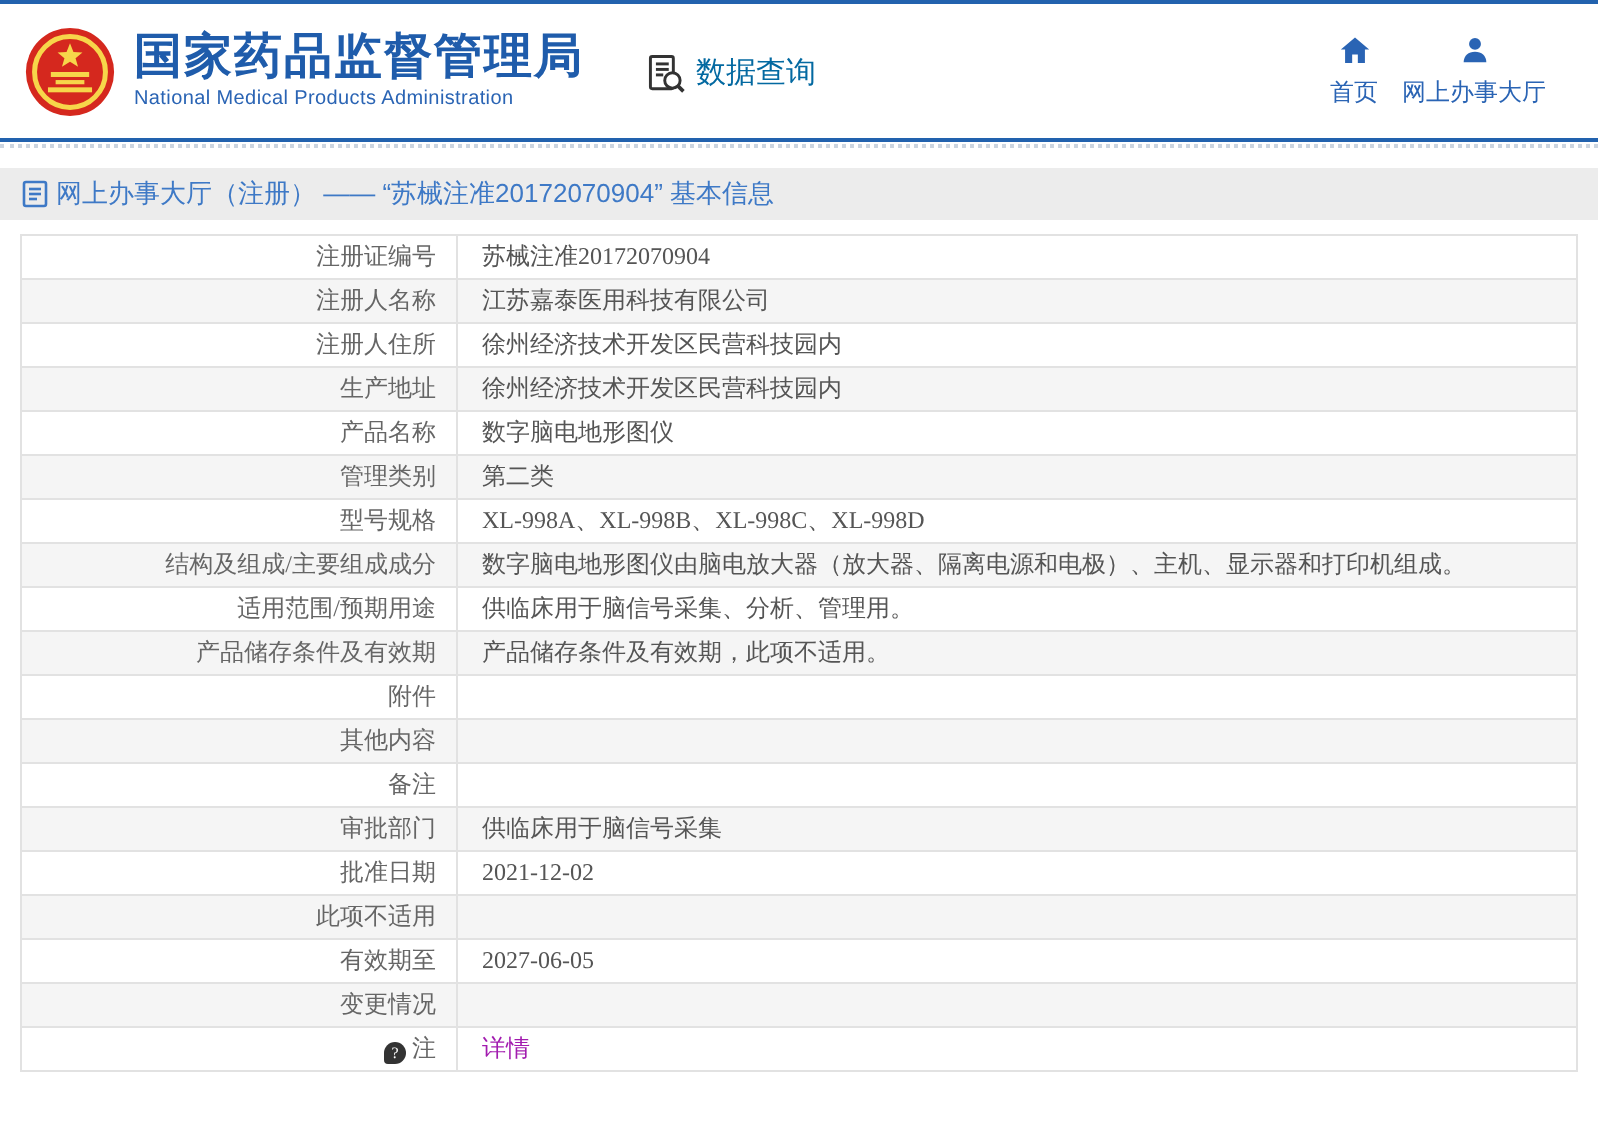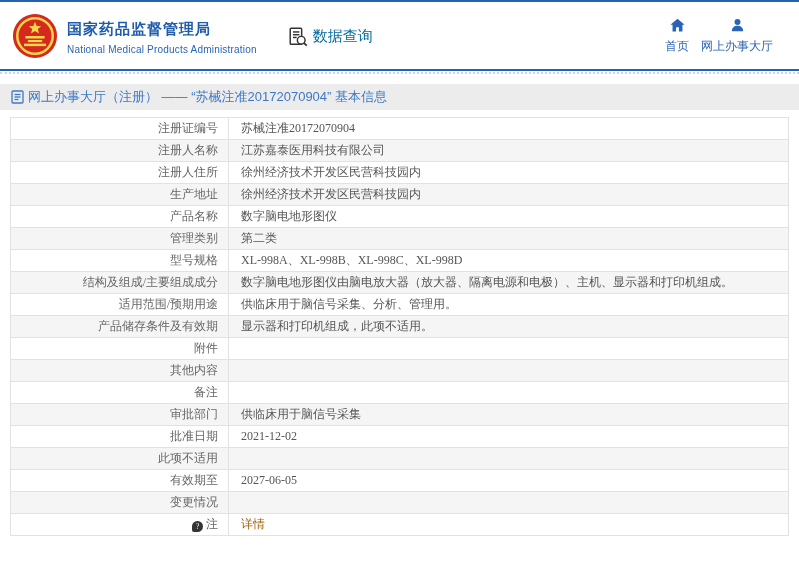--- a/index.html
+++ b/index.html
@@ -17,21 +17,21 @@
     height: 67px;
     display: flex;
     align-items: center;
     padding: 0 18px 0 12px;
     background: #fff;
   }
   .brand { display: flex; align-items: center; }
   .emblem { width: 46px; height: 46px; flex: 0 0 auto; }
   .brand-text { margin-left: 9px; }
   .brand-cn {
-    font-size: 15px; font-weight: bold; color: #1f5cab;
+    font-size: 24px; font-weight: bold; color: #1f5cab;
     letter-spacing: 1px; line-height: 24px;
   }
   .brand-en { font-size: 10px; color: #2a64b4; margin-top: 3px; letter-spacing: 0.2px; }
 
   .section-entry {
     display: flex; align-items: center;
     margin-left: 30px; margin-top: 2px;
   }
   .section-entry svg { width: 22px; height: 22px; }
   .section-label { font-size: 15px; color: #0369a1; margin-left: 4px; }
@@ -79,21 +79,21 @@
     overflow: hidden;
   }
   td.label-cell {
     width: 218px;
     text-align: right;
     padding-right: 10px;
     color: #666;
   }
   td.value-cell { padding-left: 12px; color: #555; }
   tr.alt td { background: #f5f5f5; }
-  td.value-cell a { color: #a16207; text-decoration: none; }
+  td.value-cell a { color: #a21caf; text-decoration: none; }
   .note-icon {
     display: inline-block;
     width: 11px; height: 11px; line-height: 11px;
     background: #333; color: #fff;
     border-radius: 50% 50% 50% 2px;
     font-size: 8px; text-align: center;
     margin-right: 3px; vertical-align: -1px;
   }
 </style>
 </head>
@@ -192,21 +192,21 @@
       <tr class="alt">
         <td class="label-cell">结构及组成/主要组成成分</td>
         <td class="value-cell">数字脑电地形图仪由脑电放大器（放大器、隔离电源和电极）、主机、显示器和打印机组成。</td>
       </tr>
       <tr>
         <td class="label-cell">适用范围/预期用途</td>
         <td class="value-cell">供临床用于脑信号采集、分析、管理用。</td>
       </tr>
       <tr class="alt">
         <td class="label-cell">产品储存条件及有效期</td>
-        <td class="value-cell">显示器和打印机组成，此项不适用。</td>
+        <td class="value-cell">产品储存条件及有效期，此项不适用。</td>
       </tr>
       <tr>
         <td class="label-cell">附件</td>
         <td class="value-cell"></td>
       </tr>
       <tr class="alt">
         <td class="label-cell">其他内容</td>
         <td class="value-cell"></td>
       </tr>
       <tr>

